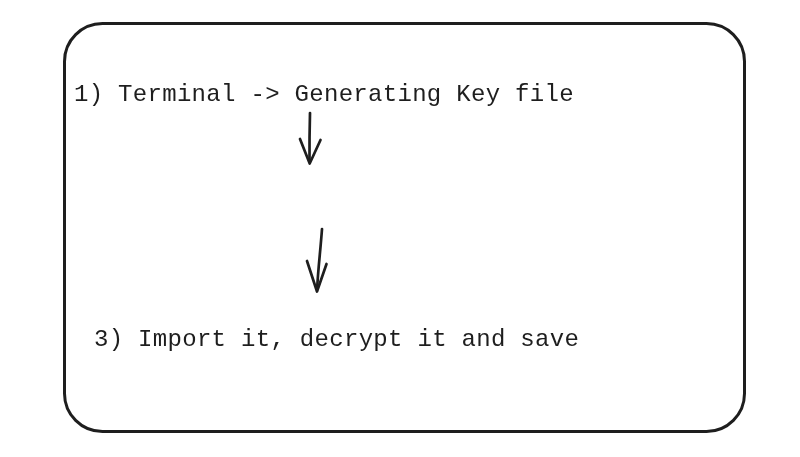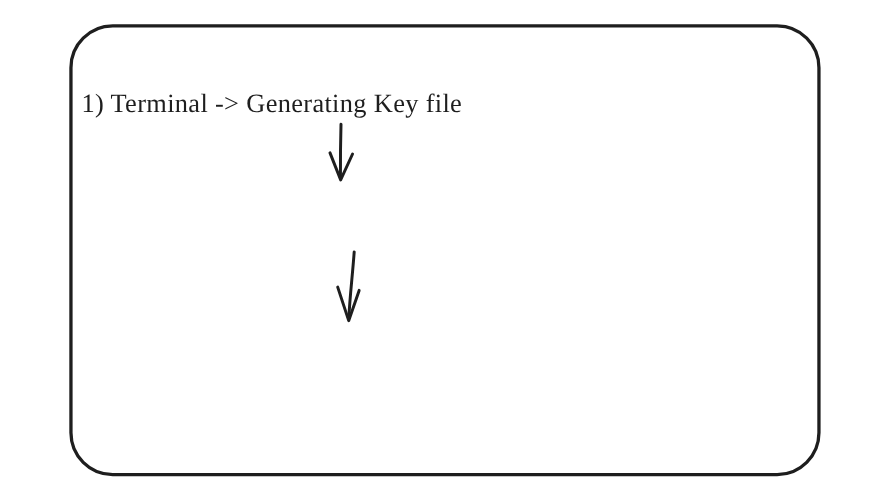--- a/index.html
+++ b/index.html
@@ -6,21 +6,21 @@
     margin: 0;
     padding: 0;
     background: #ffffff;
   }
   .canvas {
     position: relative;
     width: 800px;
     height: 457px;
     background: #ffffff;
     overflow: hidden;
-    font-family: Liberation Serif, serif;
+    font-family: Liberation Mono, monospace;
   }
   .frame-svg {
     position: absolute;
     left: 0;
     top: 0;
     width: 800px;
     height: 457px;
   }
   .step-label {
     position: absolute;
@@ -50,14 +50,15 @@
 
     <g stroke-width="2.7" stroke-linecap="round" stroke-linejoin="round" fill="none">
       <path d="M322,229 C320.5,250 318,270 317.2,288" stroke="#1e1e1e"></path>
       <path d="M307,261 L317,291.5 L326.5,264" stroke="#1e1e1e"></path>
     </g>
   </svg>
 
   <div class="step-label step-1">1) Terminal -&gt; Generating Key file</div>
 
 
+  <div class="step-label step-3">3) Import it, decrypt it and save</div>
 
 </div>
 
 </body></html>

